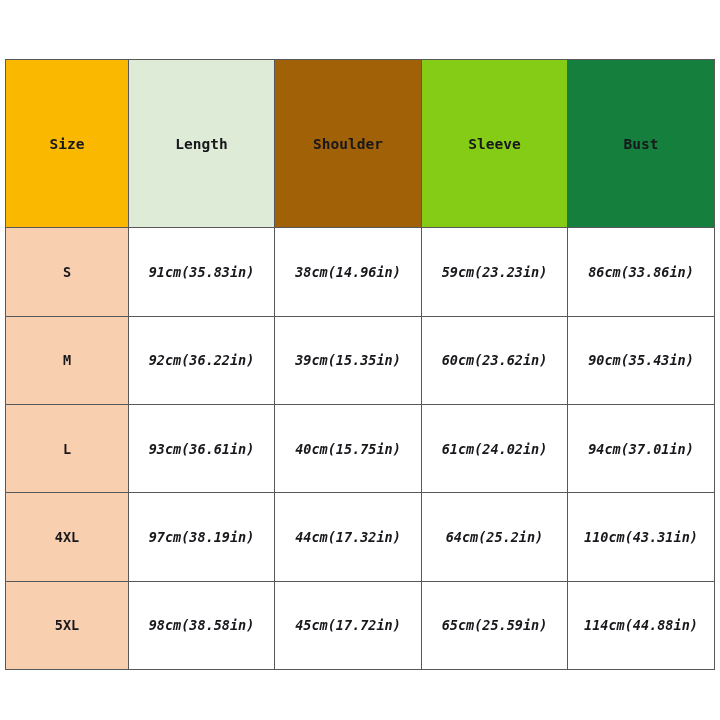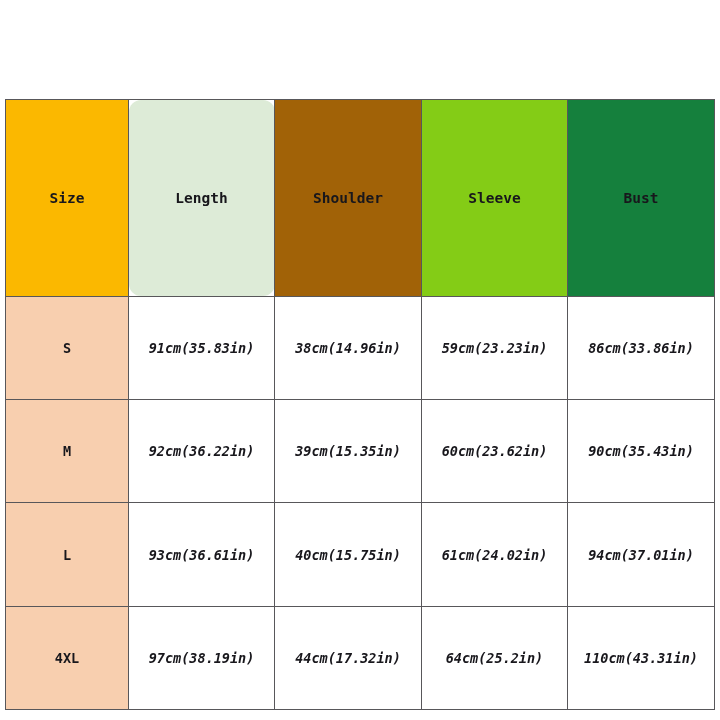--- a/index.html
+++ b/index.html
@@ -13,21 +13,20 @@
     font-family: "DejaVu Sans Mono", monospace;
     overflow: hidden;
   }
 
   #size-chart-wrap {
     position: absolute;
     left: 5px;
     top: 59px;
     width: 709px;
     height: 611px;
-    margin-top: 40px;
   }
 
   table.size-chart {
     border-collapse: collapse;
     table-layout: fixed;
     width: 709px;
     height: 611px;
   }
 
   table.size-chart td {
@@ -48,21 +47,21 @@
   col.c-shoulder { width: 147px; }
   col.c-sleeve   { width: 146px; }
   col.c-bust     { width: 147px; }
 
   
   tr.header-row td {
     height: 118px;
     font-size: 14.5px;
   }
   td.hd-size     { background: #FBB800; }
-  td.hd-length   { background: #DDEBD7; border-radius: 12px; }
+  td.hd-length   { background: #DDEBD7; }
   td.hd-shoulder { background: #a16207; }
   td.hd-sleeve   { background: #84cc16; }
   td.hd-bust     { background: #15803d; }
 
   
   tr.data-row td {
     height: 61.5px;
   }
   td.size-cell {
     background: #F8CFAF;
@@ -123,15 +122,22 @@
 
 
       <tr class="data-row">
         <td class="size-cell">4XL</td>
         <td class="measure-cell">97cm(38.19in)</td>
         <td class="measure-cell">44cm(17.32in)</td>
         <td class="measure-cell">64cm(25.2in)</td>
         <td class="measure-cell">110cm(43.31in)</td>
       </tr>
 
+      <tr class="data-row">
+        <td class="size-cell">5XL</td>
+        <td class="measure-cell">98cm(38.58in)</td>
+        <td class="measure-cell">45cm(17.72in)</td>
+        <td class="measure-cell">65cm(25.59in)</td>
+        <td class="measure-cell">114cm(44.88in)</td>
+      </tr>
     </tbody>
   </table>
 </div>
 
 </body></html>

